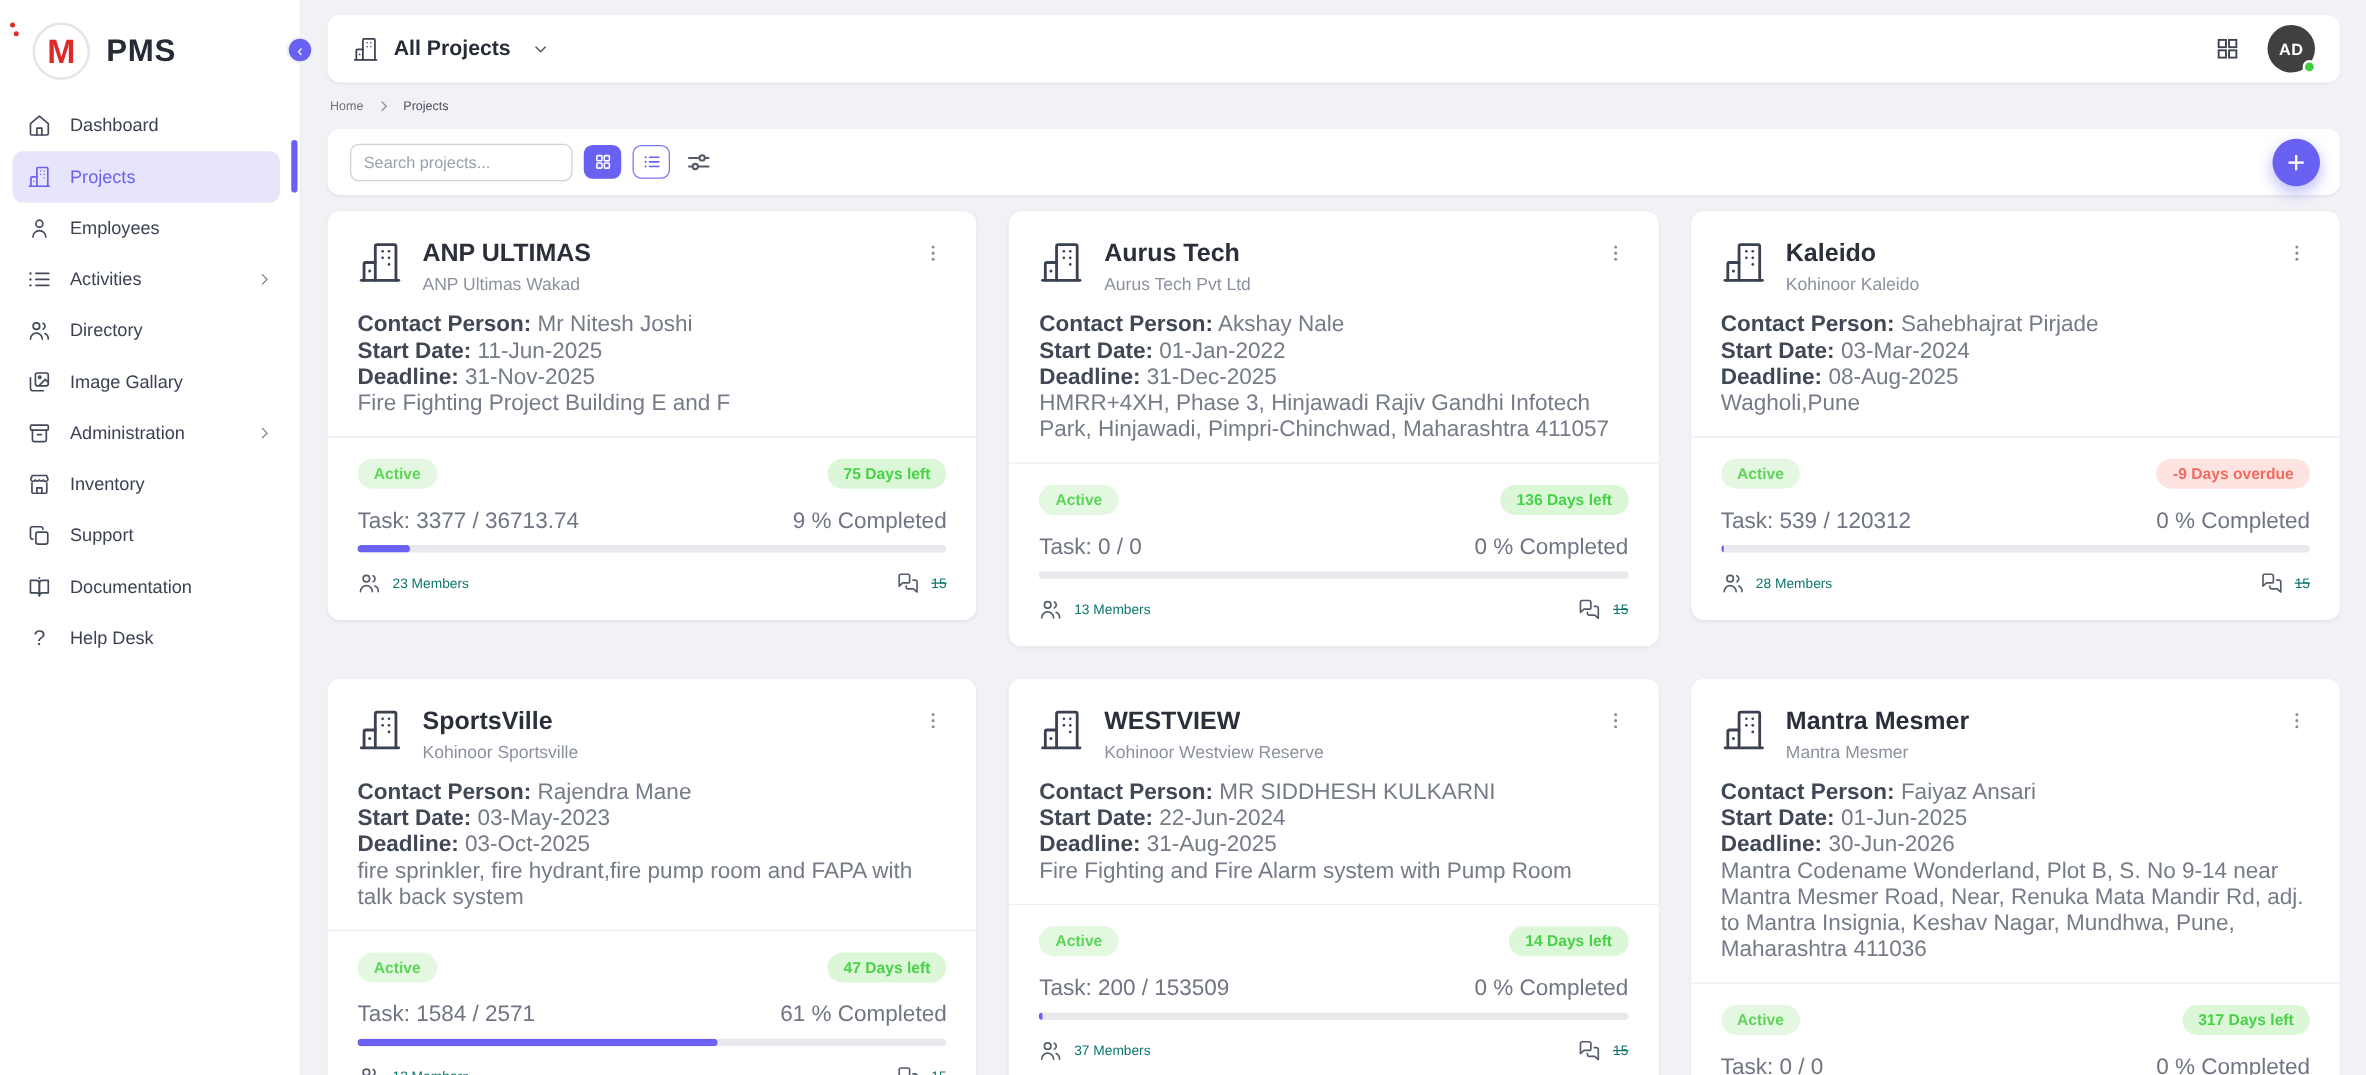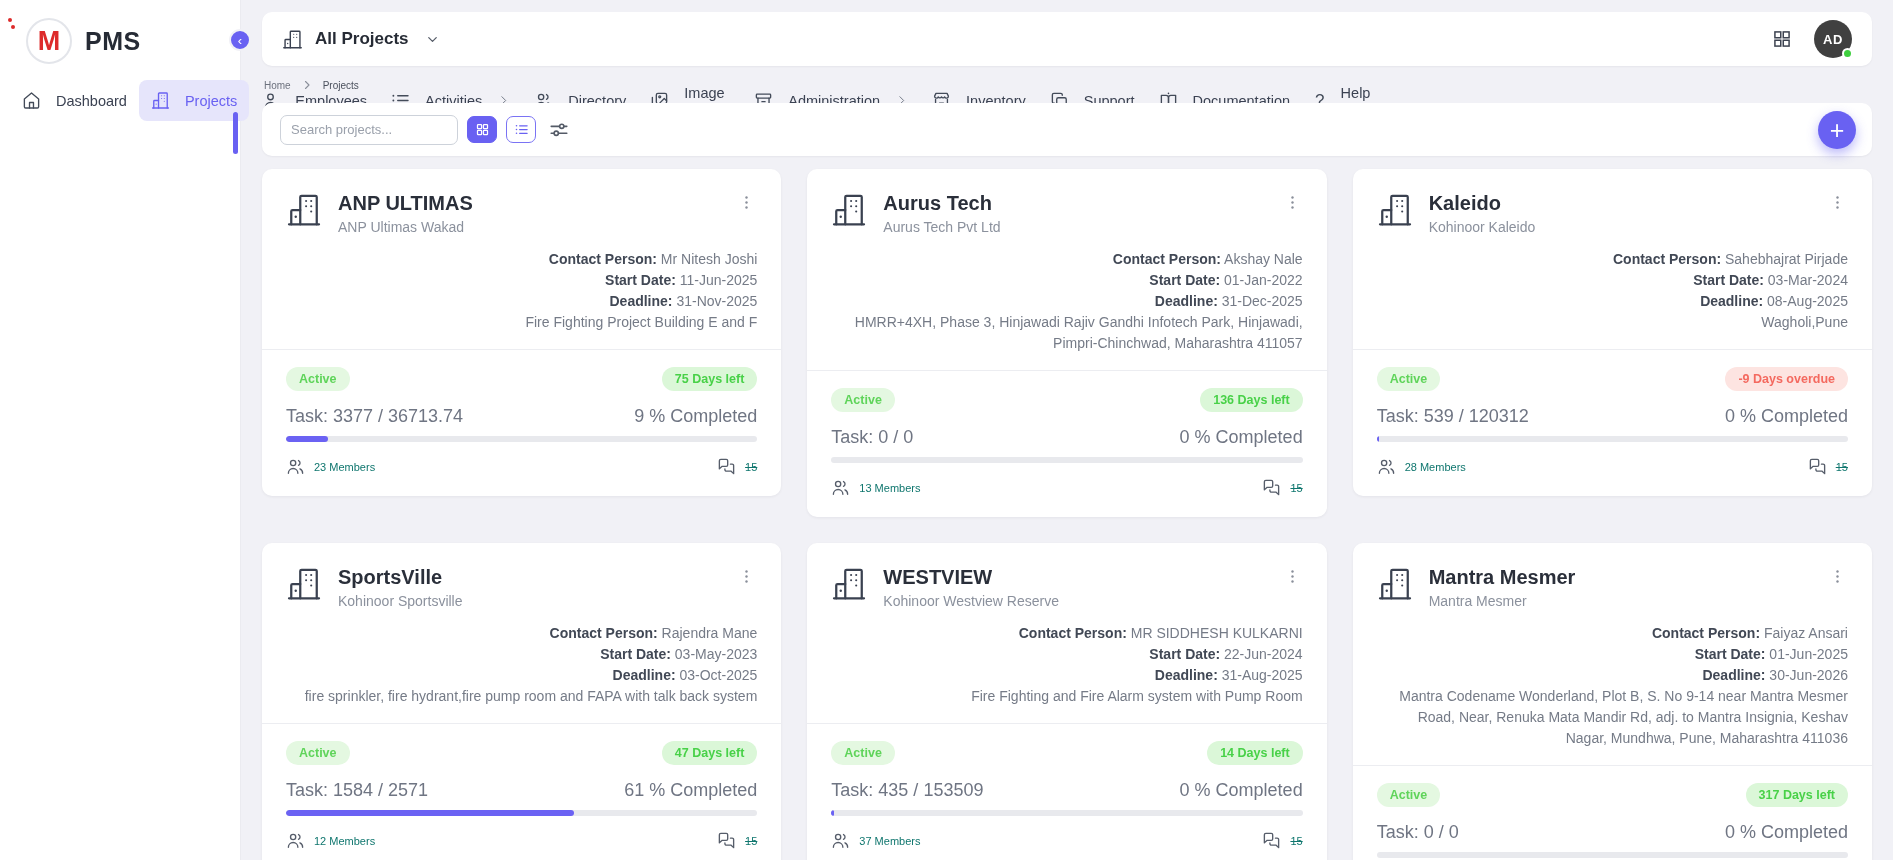--- a/index.html
+++ b/index.html
@@ -9,21 +9,21 @@
 
   
   .sidebar { width:241px; height:100%; background:#ffffff; border-right:1px solid #ebebf0;
     position:relative; flex-shrink:0; padding-top:18px; }
   .logo-row { display:flex; align-items:center; gap:13px; padding:0 0 16px 26px; }
   .logo-circle { width:46px; height:46px; border-radius:50%; border:2px solid #e3e5ea;
     display:flex; align-items:center; justify-content:center; background:#fff; }
   .logo-circle span { color:#dd2b2b; font-size:27px; font-weight:700; }
   .logo-dot { position:absolute; width:4px; height:4px; background:#dd2b2b; border-radius:50%; }
   .logo-text { font-size:25px; font-weight:700; color:#262b35; letter-spacing:.5px; }
-  .nav { display:flex; padding:0 10px; }
+  .nav { display:flex; flex-direction:column; padding:0 10px; }
   .nav-item { display:flex; align-items:center; gap:15px; height:41px; padding:0 12px;
     border-radius:8px; color:#3b4252; font-size:14.5px; cursor:pointer; position:relative; }
   .nav-item svg { width:19px; height:19px; stroke:#434b59; stroke-width:1.7; fill:none;
     stroke-linecap:round; stroke-linejoin:round; flex-shrink:0; }
   .nav-item.active { background:#e6e5fb; color:#6961f2; width:214px; }
   .nav-item.active svg { stroke:#6961f2; }
   .nav-item .chev { margin-left:auto; width:13px; height:13px; stroke:#6b7280; }
   .nav-item .qmark { font-size:17px; color:#434b59; width:19px; text-align:center; }
   .active-indicator { position:absolute; right:2px; top:112px; width:5px; height:42px;
     border-radius:3px; background:#6961f2; }
@@ -78,21 +78,21 @@
     align-items:start; }
   .pcard { background:#fff; border-radius:10px; box-shadow:0 1px 3px rgba(16,24,40,.06); }
   .pcard-top { padding:23px 24px 16px; }
   .pcard-head { display:flex; align-items:flex-start; gap:16px; margin-bottom:14px; }
   .bicon svg { width:36px; height:36px; stroke:#3a4150; stroke-width:1.5; fill:none;
     stroke-linecap:round; stroke-linejoin:round; }
   .pcard-titles h3 { font-size:20px; font-weight:700; color:#2a2f3a; margin-bottom:4px; }
   .psub { font-size:14px; color:#8b919d; }
   .kebab { margin-left:auto; background:none; border:none; cursor:pointer; padding:2px; }
   .kebab svg { width:17px; height:17px; fill:#8a8f9a; }
-  .pline { font-size:14px; color:#757b87; line-height:21px;text-align:right; }
+  .pline { font-size:18px; color:#757b87; line-height:21px; }
   .pline b { color:#414855; font-weight:700; }
   .pdivider { height:1px; background:#ecedf1; }
   .pcard-bottom { padding:17px 24px 20px; }
   .brow { display:flex; justify-content:space-between; align-items:center; margin-bottom:15px; }
   .badge { font-size:12.5px; font-weight:700; padding:5px 13px; border-radius:999px; }
   .badge.status { background:#e4f8e1; color:#5fd45a; }
   .badge.days { background:#dbf7d8; color:#48d148; }
   .badge.days.overdue { background:#fde4e1; color:#f4695f; }
   .trow { display:flex; justify-content:space-between; font-size:18px; color:#6f7583;
     margin-bottom:9px; }
@@ -587,21 +587,21 @@
           <div class="pline"><b>Deadline:</b> <span>31-Aug-2025</span></div>
           <div class="pline">Fire Fighting and Fire Alarm system with Pump Room</div>
         </div>
         <div class="pdivider"></div>
         <div class="pcard-bottom">
           <div class="brow">
             <span class="badge status">Active</span>
             <span class="badge days">14 Days left</span>
           </div>
           <div class="trow">
-            <span>Task: 435 / 153509</span>
+            <span>Task: 200 / 153509</span>
             <span>0 % Completed</span>
           </div>
           <div class="pbar">
               <div class="pfill" style="width: 0.6%;"></div>
             </div>
           <div class="mrow">
             <span class="mleft">
               <svg viewBox="0 0 24 24">
                   <circle cx="9" cy="7.5" r="3.3"></circle>
                   <path d="M3 20.5a6 6 0 0 1 12 0"></path>

